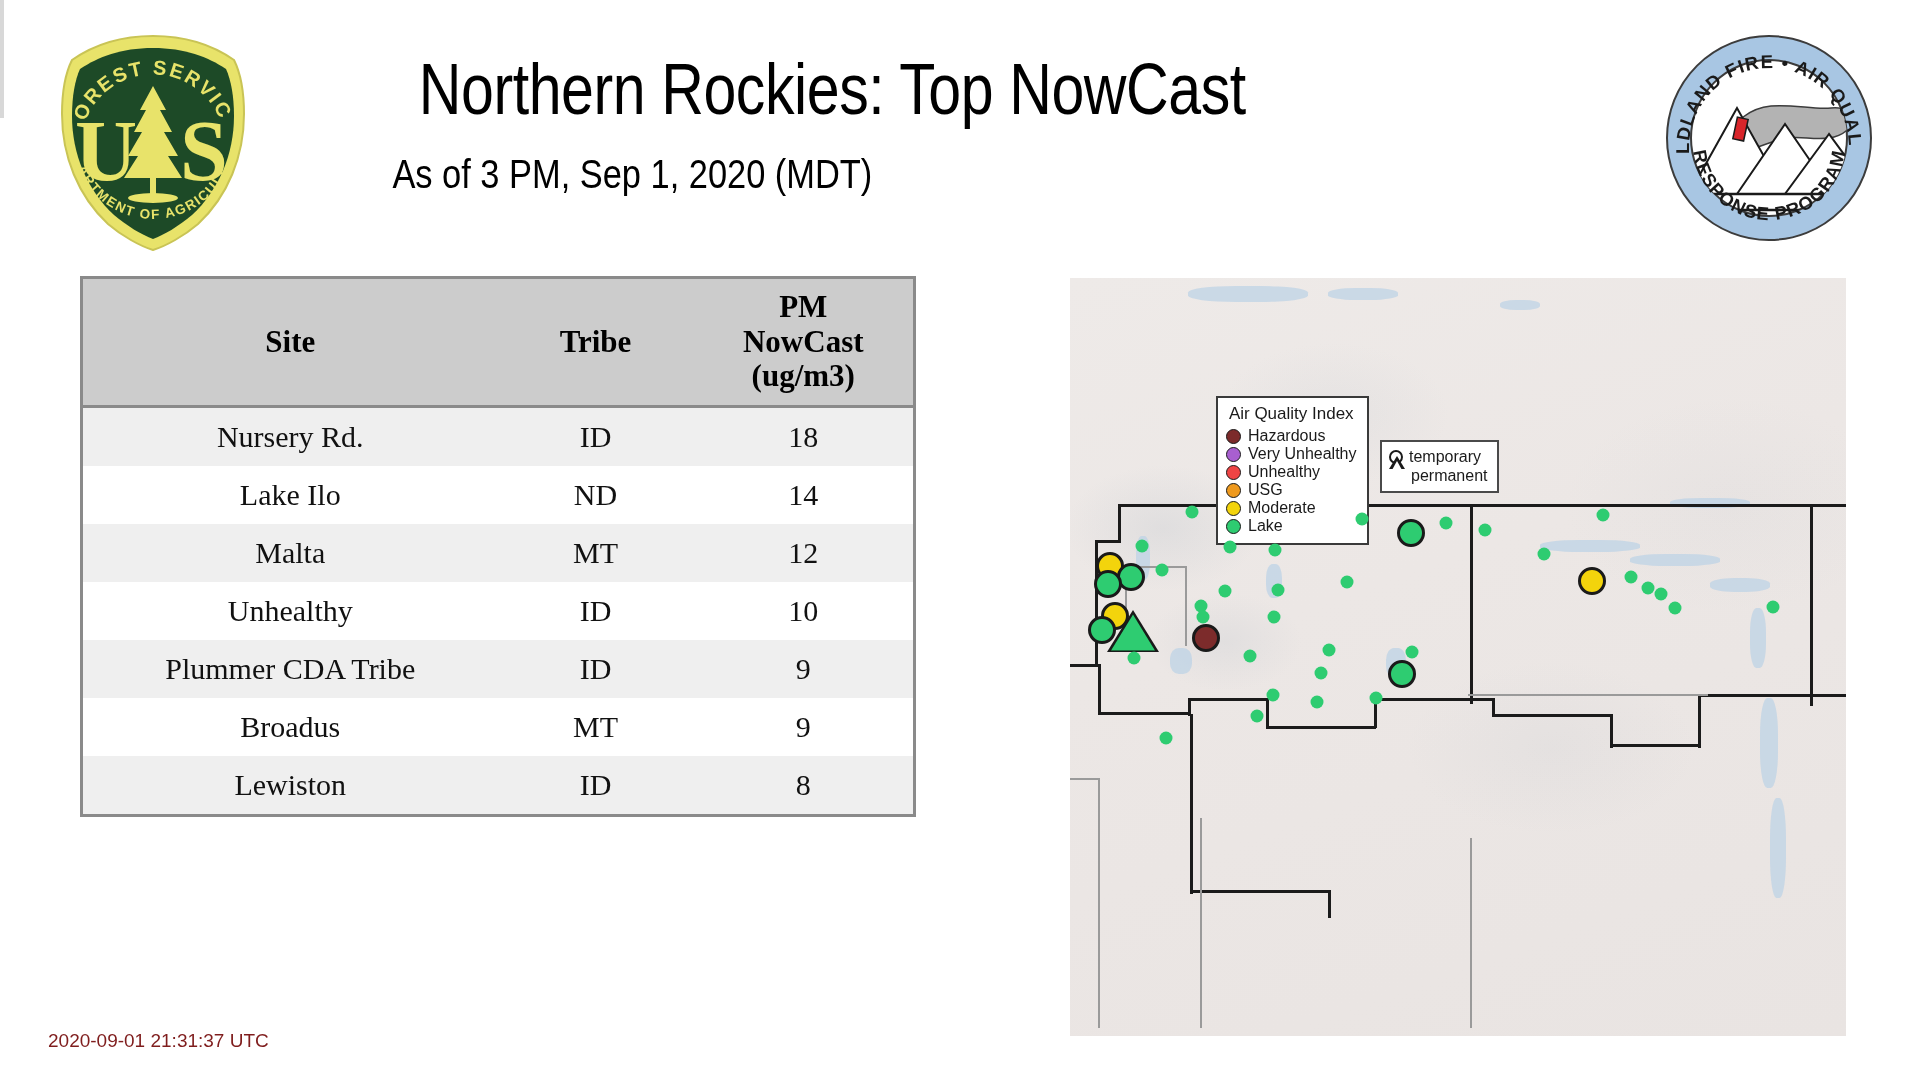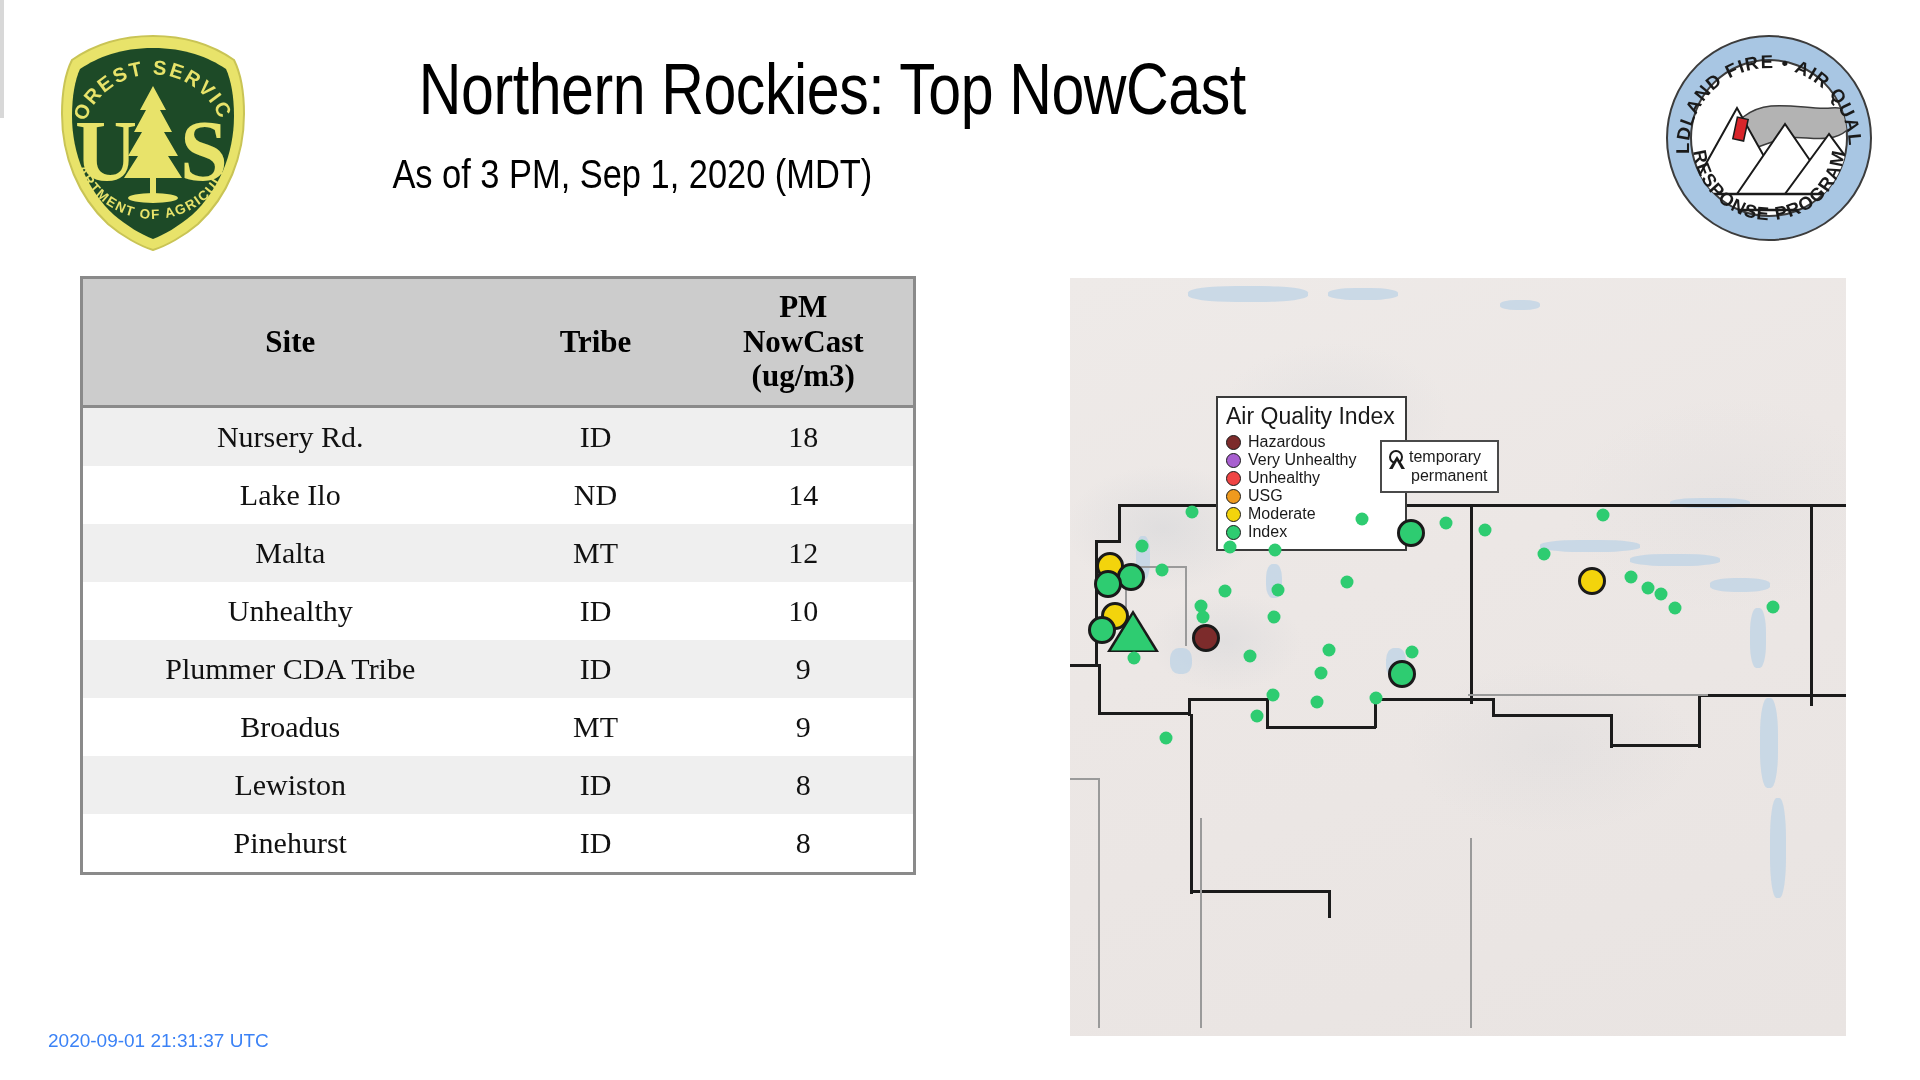--- a/index.html
+++ b/index.html
@@ -174,21 +174,21 @@
     left: 1216px; top: 396px;
     background: #ffffff;
     border: 2px solid #3a3a3a;
     padding: 6px 10px 8px 8px;
     font-family: "Liberation Sans", sans-serif;
     font-size: 16px;
     color: #1a1a1a;
     line-height: 1.0;
   }
   #aqi-legend-title {
-    font-size: 23px;
+    font-size: 17px;
     text-align: center;
     margin: 1px 0 5px 0;
     white-space: nowrap;
   }
   .legend-row {
     display: flex;
     align-items: center;
     gap: 7px;
     height: 18px;
     white-space: nowrap;
@@ -251,21 +251,21 @@
     border-bottom: 9px solid #ffffff;
     z-index: 1;
   }
 
   
   #footer-timestamp {
     position: absolute;
     left: 48px; top: 1030px;
     font-family: "Liberation Sans", sans-serif;
     font-size: 19px;
-    color: #3b82f6;
+    color: #7f1d1d;
   }
 </style>
 </head>
 <body>
 
 <div id="left-edge-strip"></div>
 
 <div id="header">
 
   <div id="usfs-logo">
@@ -381,25 +381,20 @@
           <td>ID</td>
           <td>9</td>
         </tr>
         <tr>
           <td>Broadus</td>
           <td>MT</td>
           <td>9</td>
         </tr>
         <tr>
           <td>Lewiston</td>
-          <td>ID</td>
-          <td>8</td>
-        </tr>
-        <tr>
-          <td>Pinehurst</td>
           <td>ID</td>
           <td>8</td>
         </tr>
       </tbody>
   </table>
 </div>
 
 <div id="map-panel">
   <div id="map-terrain"></div>
 
@@ -515,21 +510,21 @@
         <div class="legend-row">
           <span class="legend-swatch" style="background: rgb(239, 154, 30);"></span>
           <span>USG</span>
         </div>
         <div class="legend-row">
           <span class="legend-swatch" style="background: rgb(243, 212, 12);"></span>
           <span>Moderate</span>
         </div>
         <div class="legend-row">
           <span class="legend-swatch" style="background: rgb(46, 204, 113);"></span>
-          <span>Index</span>
+          <span>Lake</span>
         </div>
       </div>
   </div>
 
   <div id="shape-legend" style="position:absolute;left:310px;top:162px;">
     <div class="shape-row">
       <span class="shape-circle"></span>
       <span>temporary</span>
     </div>
     <div class="shape-row">

